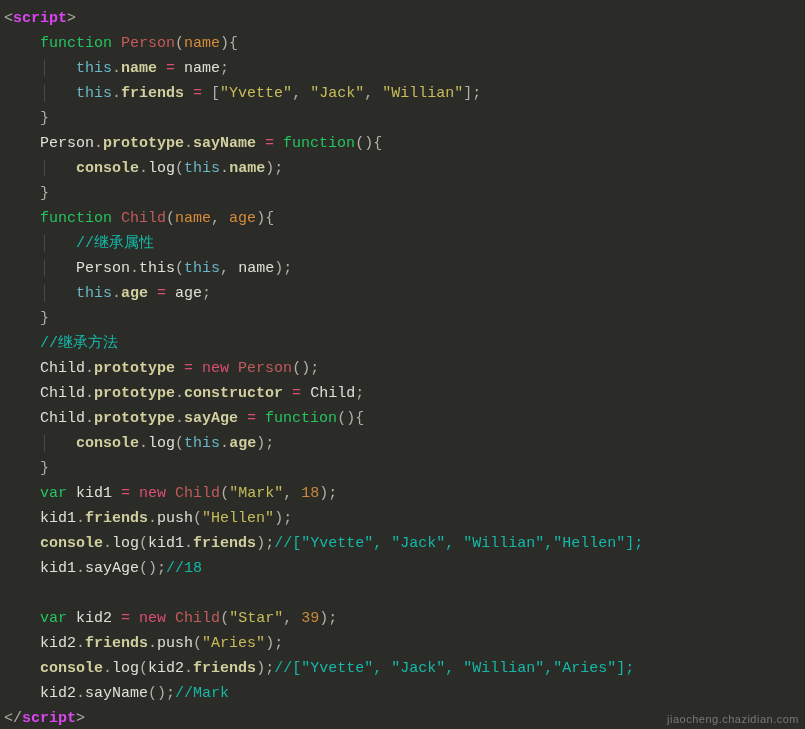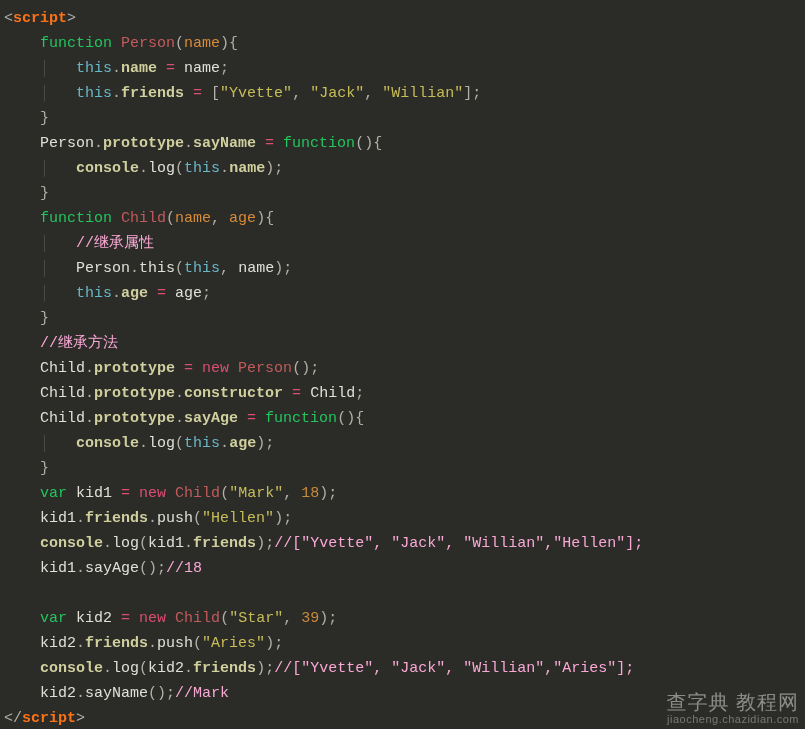--- a/index.html
+++ b/index.html
@@ -9,32 +9,32 @@
     font-size: 15px;
     line-height: 25px;
     color: #e0e0d8;
     padding: 6px 0 6px 4px;
     position: relative;
     width: 805px;
     height: 729px;
     overflow: hidden;
   }
   pre { font-family: inherit; white-space: pre; }
-  .tag      { color: #f97316; font-weight: bold; }
+  .tag      { color: #d946ef; font-weight: bold; }
   .bracket  { color: #b0b0a8; }
   .kw       { color: #22c55e; }
   .fn       { color: #c25b5b; }
   .param    { color: #d88b39; }
   .str      { color: #c7bd58; }
   .num      { color: #c78a3a; margin-top: 40px; }
   .prop     { color: #d0cf9e; font-weight: bold; }
   .plain    { color: #e0e0d8; }
   .op       { color: #d94f70; }
   .pun      { color: #b0b0a8; }
-  .comment  { color: #f9a8d4; }
+  .comment  { color: #14b8a6; }
   .builtin  { color: #69b8c7; margin-top: 22px; }
   .guide    { color: #4a4a44; }
   .watermark {
     position: absolute;
     right: 6px;
     bottom: 4px;
     text-align: right;
     color: rgba(255,255,255,0.45);
     font-family: "Microsoft YaHei", sans-serif;
     line-height: 1.1;
@@ -70,15 +70,14 @@
     <span class="prop">console</span><span class="pun">.</span><span class="plain">log</span><span class="pun">(</span><span class="plain">kid1</span><span class="pun">.</span><span class="prop">friends</span><span class="pun">)</span><span class="pun">;</span><span class="comment">//["Yvette", "Jack", "Willian","Hellen"];</span>
     <span class="plain">kid1</span><span class="pun">.</span><span class="plain">sayAge</span><span class="pun">()</span><span class="pun">;</span><span class="comment">//18</span>
 
     <span class="kw">var</span> <span class="plain">kid2</span><span class="op"> = </span><span class="op">new</span> <span class="fn">Child</span><span class="pun">(</span><span class="str">"Star"</span><span class="pun">, </span><span class="num">39</span><span class="pun">)</span><span class="pun">;</span>
     <span class="plain">kid2</span><span class="pun">.</span><span class="prop">friends</span><span class="pun">.</span><span class="plain">push</span><span class="pun">(</span><span class="str">"Aries"</span><span class="pun">)</span><span class="pun">;</span>
     <span class="prop">console</span><span class="pun">.</span><span class="plain">log</span><span class="pun">(</span><span class="plain">kid2</span><span class="pun">.</span><span class="prop">friends</span><span class="pun">)</span><span class="pun">;</span><span class="comment">//["Yvette", "Jack", "Willian","Aries"];</span>
     <span class="plain">kid2</span><span class="pun">.</span><span class="plain">sayName</span><span class="pun">()</span><span class="pun">;</span><span class="comment">//Mark</span>
 <span class="bracket">&lt;/</span><span class="tag">script</span><span class="bracket">&gt;</span></pre>
 
 <div class="watermark">
-  <div class="big">查字典 教程网</div>
   <div class="small">jiaocheng.chazidian.com</div>
 </div>
 
 </body></html>

